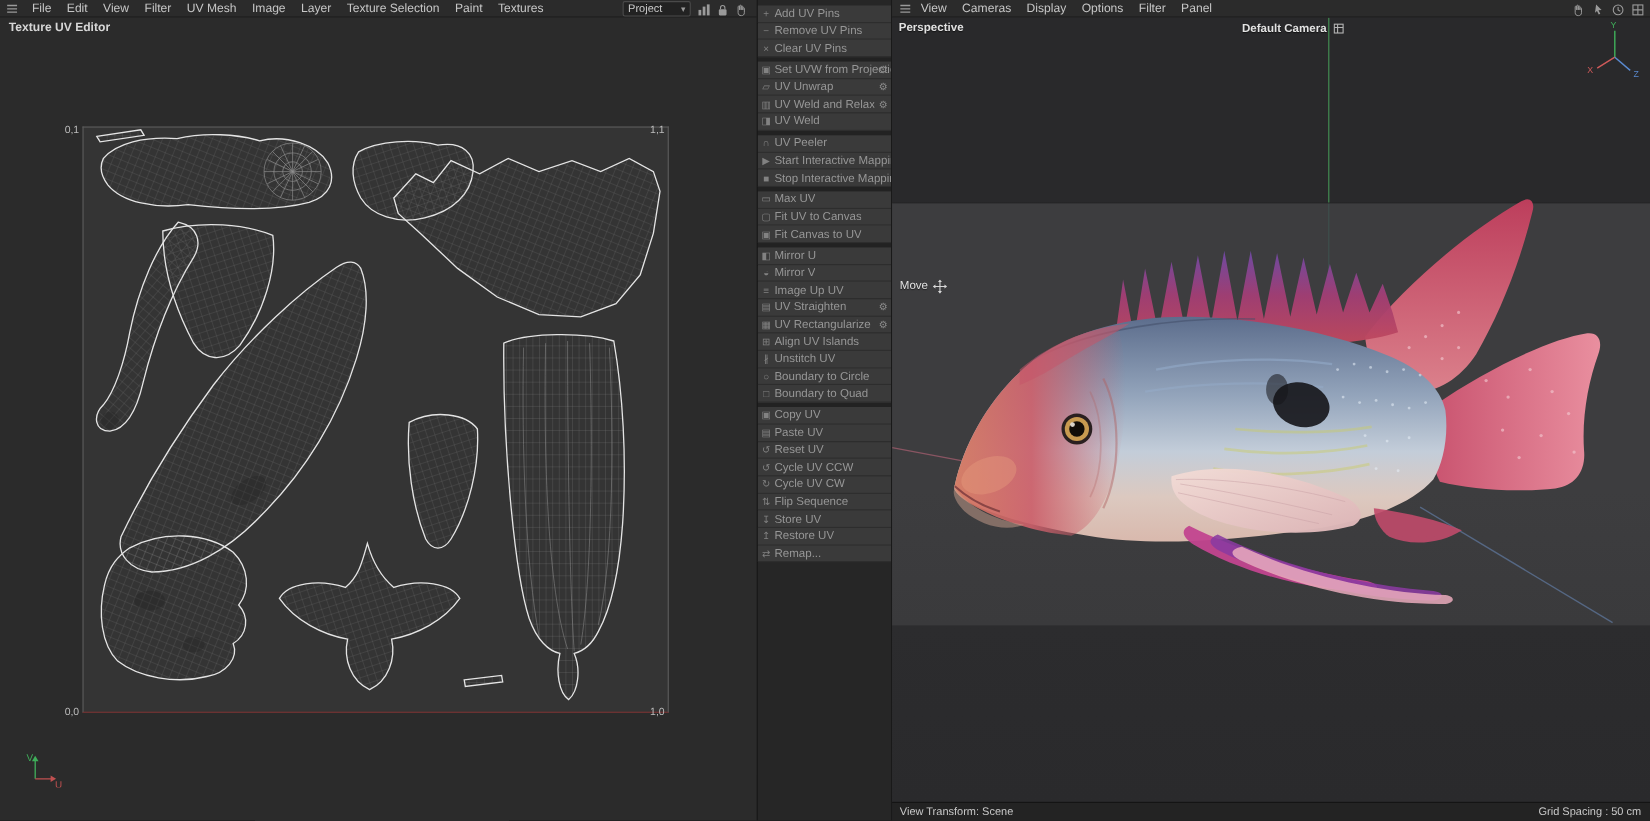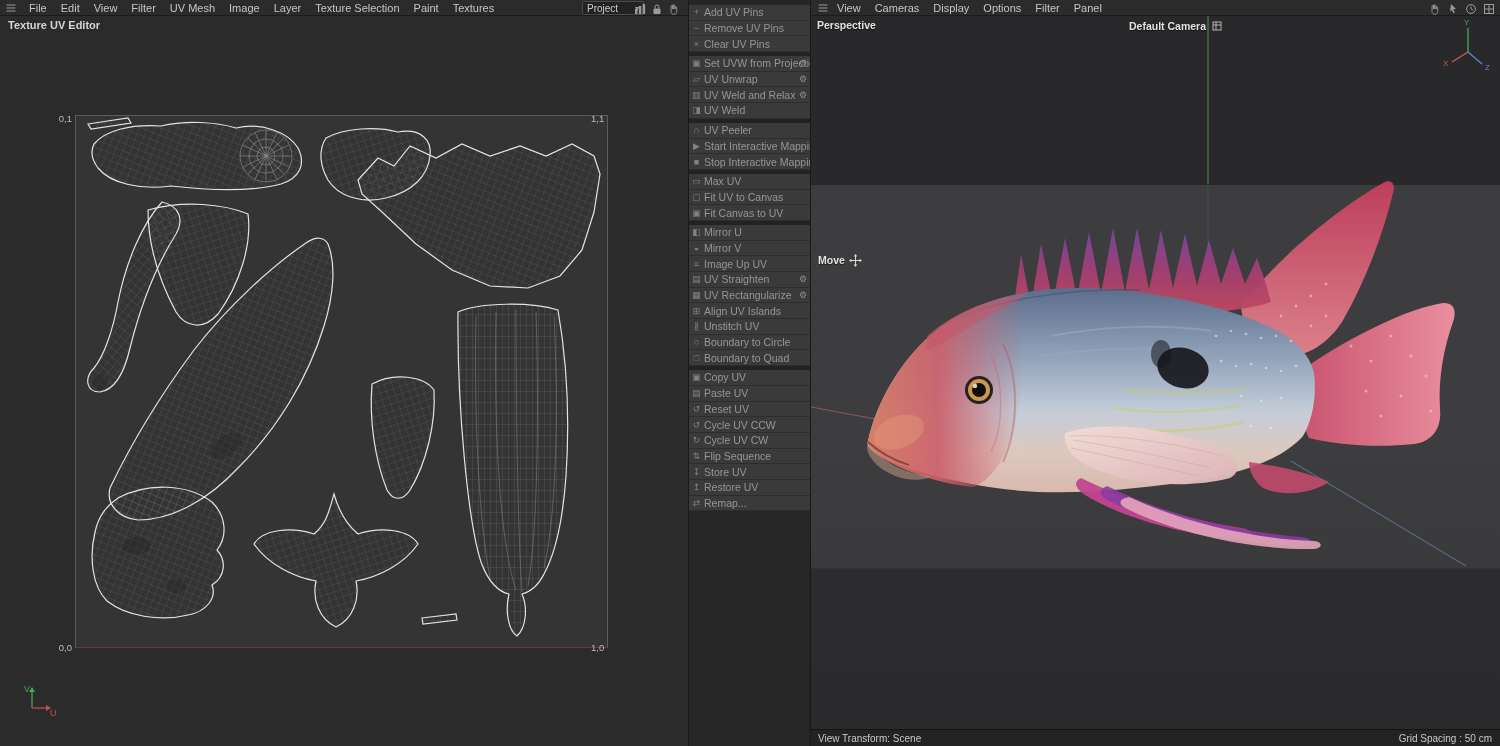--- a/index.html
+++ b/index.html
@@ -5,21 +5,21 @@
   * { margin:0; padding:0; box-sizing:border-box; }
   html,body { width:1500px; height:746px; overflow:hidden; background:#1e1e1e;
     font-family:"Liberation Sans", sans-serif; }
   #app { position:relative; width:1500px; height:704px; background:#262626; }
 
   
   .topbar { position:absolute; left:0; top:0; width:688px; height:16px;
     background:#2b2b2b; border-bottom:1px solid #1b1b1b; display:flex; align-items:center; }
   .mi { font-size:11px; color:#c6c6c6; padding:0 7px; line-height:16px; cursor:default; }
   .ibtn { display:inline-flex; align-items:center; justify-content:center; width:14px; height:14px; }
-  .proj-dd { position:absolute; left:582px; top:1px; width:62px; height:14px; background:#222;
+  .proj-dd { position:absolute; left:566px; top:1px; width:62px; height:14px; background:#222;
     border:1px solid #4a4a4a; border-radius:2px; color:#cccccc; font-size:10px;
     display:flex; align-items:center; padding:0 4px; }
   .proj-dd .arr { margin-left:auto; font-size:8px; color:#9a9a9a; }
   .tb-icons { position:absolute; left:633px; top:2px; display:flex; gap:3px; }
 
   
   .left-panel { position:absolute; left:0; top:16px; width:688px; height:730px; background:#2b2b2b; }
   .panel-title { position:absolute; left:8px; top:3px; font-size:11px; font-weight:bold; color:#d6d6d6; }
   .uv-canvas { position:absolute; left:75px; top:99px; width:533px; height:533px;
     background:#343434; border:1px solid #5c5c5c; border-bottom:1px solid #7a3434; }
@@ -520,21 +520,21 @@
       <div class="vp-label-row" style="left:318px; top:3px">
         <span class="vp-label" style="position:static">Default Camera</span>
         <span class="ibtn">
           <svg width="10" height="10">
               <rect x="1" y="1" width="8" height="8" fill="none" stroke="#b5b5b5"></rect>
               <path d="M1 4h8M4 1v8" stroke="#b5b5b5"></path>
             </svg>
         </span>
       </div>
       <div class="vp-label-row" style="left:7px; top:237px">
-        <span class="vp-label" style="position:static; font-weight:bold">Move</span>
+        <span class="vp-label" style="position:static; font-weight:normal">Move</span>
         <span class="ibtn">
           <svg width="13" height="13" viewBox="0 0 13 13">
             <path d="M6.5 1.5v10M1.5 6.5h10" stroke="#d8d8d8" stroke-width="1"></path>
             <path d="M6.5 0l1.8 2.4h-3.6Z M6.5 13l1.8-2.4h-3.6Z M0 6.5l2.4-1.8v3.6Z M13 6.5l-2.4-1.8v3.6Z" fill="#d8d8d8"></path>
           </svg>
         </span>
       </div>
     </div>
 
     <div class="vp-status">

